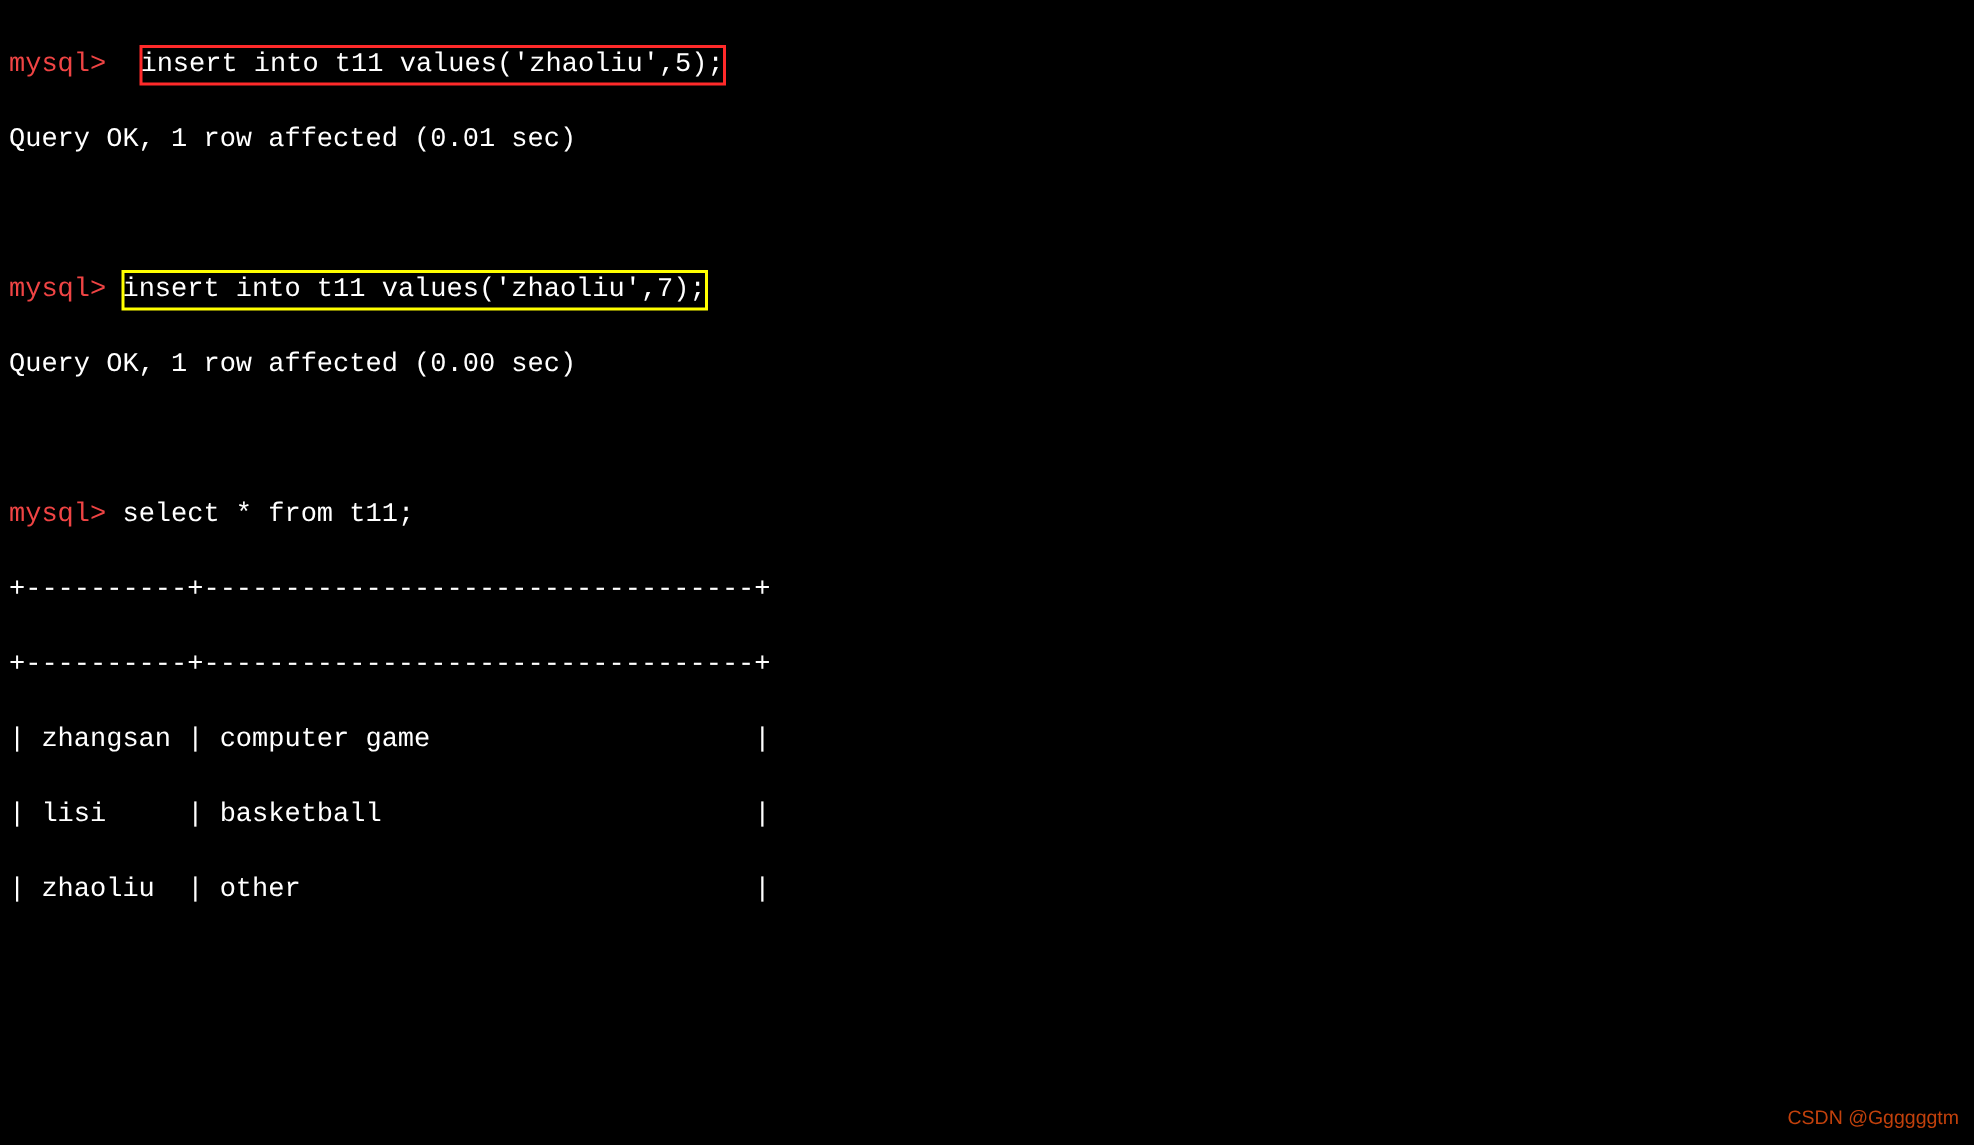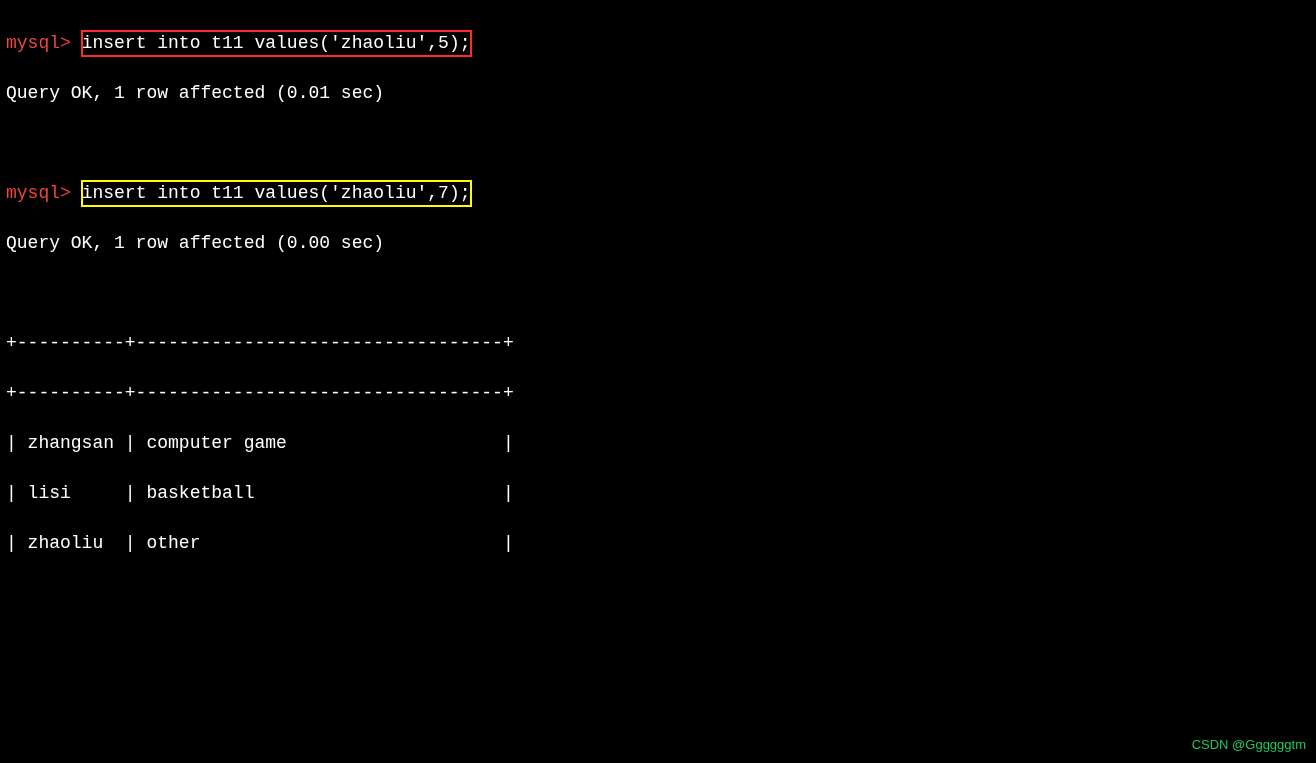--- a/index.html
+++ b/index.html
@@ -17,47 +17,49 @@
   .terminal {
     padding: 6px 6px;
     white-space: pre;
     position: relative;
   }
   .prompt { color: #ef4444; }
   .box-red {
     outline: 2px solid #ff2a2a;
     outline-offset: -1px;
     display: inline-block;
+    margin-left: 12px;
   }
   .box-yellow {
     outline: 2px solid #ffff00;
     outline-offset: -1px;
     display: inline-block;
     text-align: right;
   }
   .watermark {
     position: absolute;
     right: 10px;
     bottom: 6px;
-    color: #22c55e;
+    color: #c2410c;
     font-size: 13px;
     font-family: Arial, sans-serif;
   }
   span { white-space: pre; }
 </style>
 </head>
 <body>
 
 <div class="terminal">
 <div><span class="prompt">mysql&gt; </span><span class="box-red">insert into t11 values('zhaoliu',5);</span></div>
 <div>Query OK, 1 row affected (0.01 sec)</div>
 <div> </div>
 <div><span class="prompt">mysql&gt; </span><span class="box-yellow">insert into t11 values('zhaoliu',7);</span></div>
 <div>Query OK, 1 row affected (0.00 sec)</div>
 <div> </div>
+<div><span class="prompt">mysql&gt; </span><span>select * from t11;</span></div>
 <div>+----------+----------------------------------+</div>
 <div>+----------+----------------------------------+</div>
 <div>| zhangsan | computer game                    |</div>
 <div>| lisi     | basketball                       |</div>
 <div>| zhaoliu  | other                            |</div>
 
 
 
 
 

